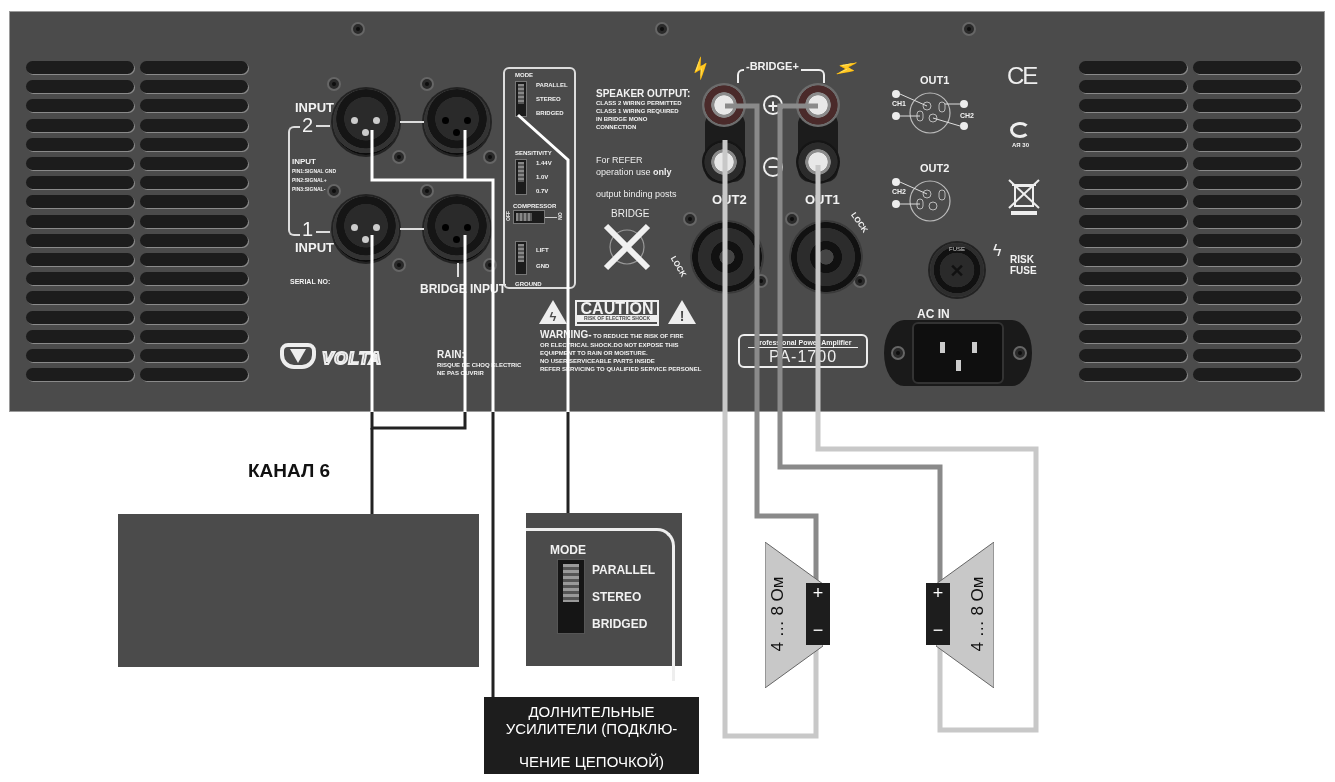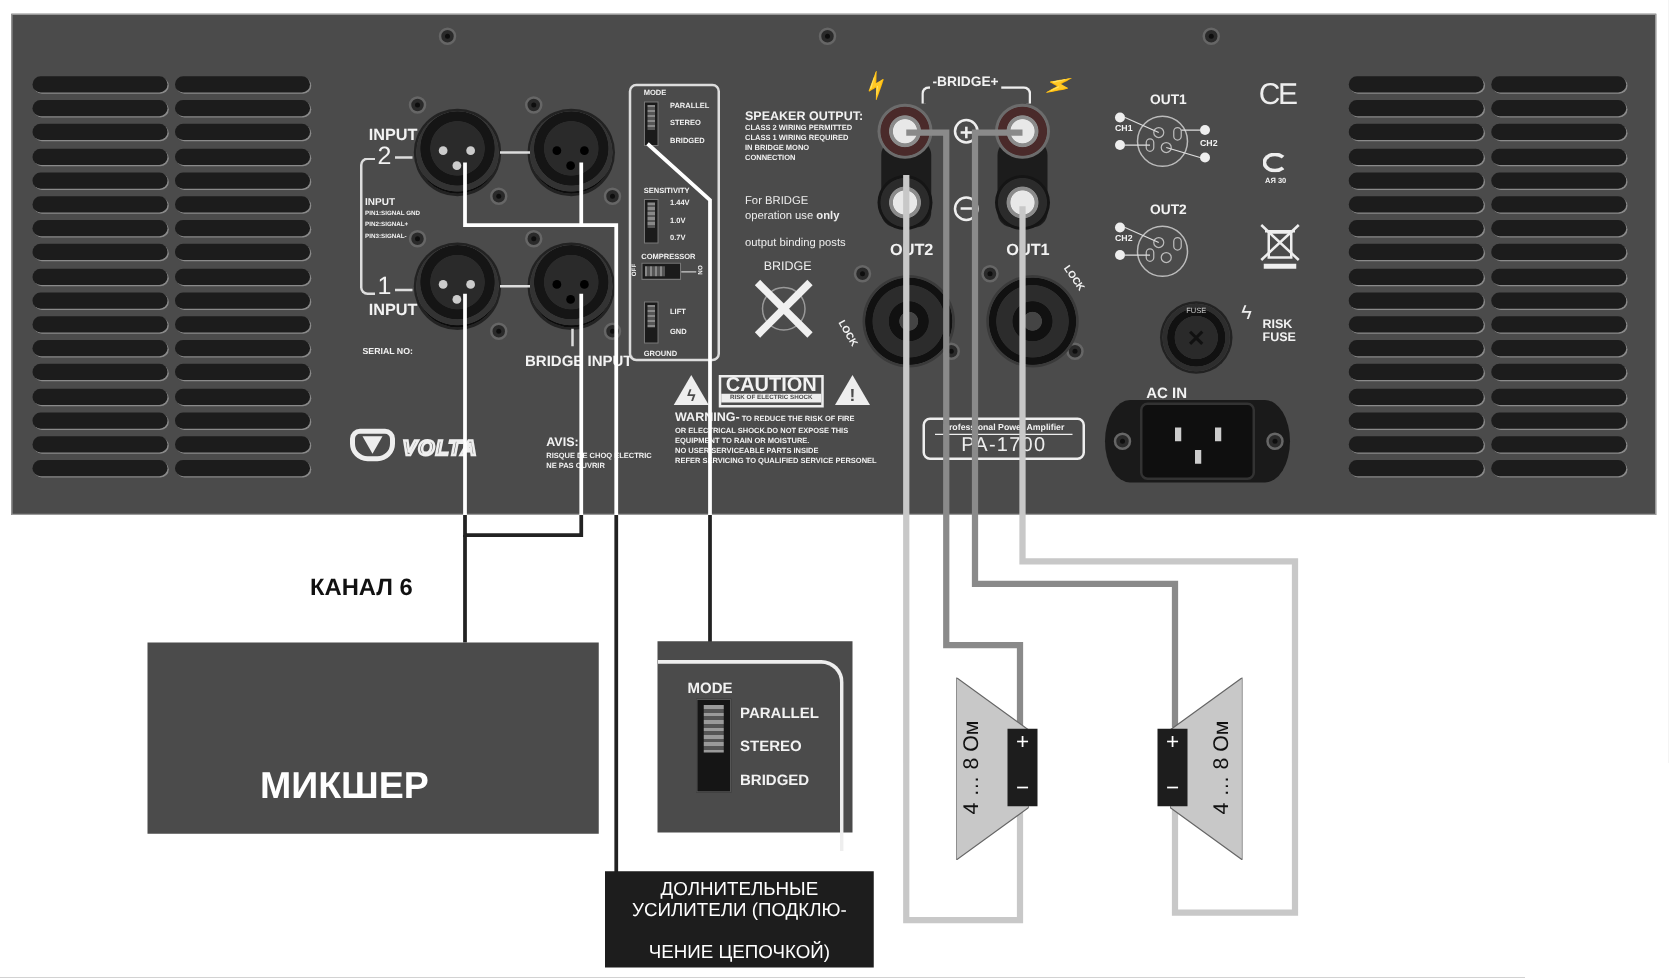--- a/index.html
+++ b/index.html
@@ -145,21 +145,21 @@
 </div>
 <div class="abs" style="left:400px;top:121px;width:24px;height:2px;background:#ddd"></div>
 <div class="abs" style="left:400px;top:228px;width:24px;height:2px;background:#ddd"></div>
 <div class="abs" style="left:457px;top:263px;width:2px;height:14px;background:#ddd"></div>
 <div class="abs wt" style="left:420px;top:282px;font-size:12px">BRIDGE INPUT</div>
 
 <div class="abs" style="left:280px;top:343px;width:36px;height:26px;border:4px solid #eee;border-radius:8px 8px 14px 14px;box-sizing:border-box">
   <div style="position:absolute;left:6px;top:2px;width:0;height:0;border-left:8px solid transparent;border-right:8px solid transparent;border-top:14px solid #eee"></div>
 </div>
 <div class="abs" style="left:322px;top:349px;font-size:17px;font-weight:bold;font-style:italic;color:#4b4b4b;-webkit-text-stroke:2px #eee;letter-spacing:1px">VOLTA</div>
-<div class="abs wt" style="left:437px;top:349px;font-size:10px">AVIS:</div>
+<div class="abs wt" style="left:437px;top:349px;font-size:10px">RAIN:</div>
 <div class="abs wt" style="left:437px;top:362px;font-size:6px">RISQUE DE CHOQ ELECTRIC</div>
 <div class="abs wt" style="left:437px;top:370px;font-size:6px">NE PAS OUVRIR</div>
 
 <div class="abs" style="left:503px;top:67px;width:73px;height:222px;border:2px solid #ddd;border-radius:6px;box-sizing:border-box"></div>
 <div class="abs wt" style="left:515px;top:72px;font-size:6px">MODE</div>
 <div class="sw" style="left:515px;top:81px;width:12px;height:36px">
     <div class="knob" style="top:2px;height:20px"></div>
   </div>
 <div class="abs wt" style="left:536px;top:82px;font-size:6px">PARALLEL</div>
 <div class="abs wt" style="left:536px;top:96px;font-size:6px">STEREO</div>
@@ -183,21 +183,21 @@
   </div>
 <div class="abs wt" style="left:536px;top:247px;font-size:6px">LIFT</div>
 <div class="abs wt" style="left:536px;top:263px;font-size:6px">GND</div>
 <div class="abs wt" style="left:515px;top:281px;font-size:6px">GROUND</div>
 
 <div class="abs wt" style="left:596px;top:88px;font-size:10px">SPEAKER OUTPUT:</div>
 <div class="abs wt" style="left:596px;top:100px;font-size:6px">CLASS 2 WIRING PERMITTED</div>
 <div class="abs wt" style="left:596px;top:108px;font-size:6px">CLASS 1 WIRING REQUIRED</div>
 <div class="abs wt" style="left:596px;top:116px;font-size:6px">IN BRIDGE MONO</div>
 <div class="abs wt" style="left:596px;top:124px;font-size:6px">CONNECTION</div>
-<div class="abs" style="left:596px;top:155px;font-size:9px;color:#eee">For BRIDGE</div>
+<div class="abs" style="left:596px;top:155px;font-size:9px;color:#eee">For REFER</div>
 <div class="abs" style="left:596px;top:167px;font-size:9px;color:#eee"><span>operation use </span><b>only</b></div>
 <div class="abs" style="left:596px;top:189px;font-size:9px;color:#eee">output binding posts</div>
 
 <div class="abs" style="left:611px;top:208px;font-size:10px;color:#eee">BRIDGE</div>
 <svg class="abs" style="left:600px;top:220px" width="54" height="54">
   <circle cx="27" cy="27" r="17" fill="none" stroke="#999" stroke-width="1.2"></circle>
   <line x1="6" y1="6" x2="48" y2="48" stroke="#f0f0f0" stroke-width="6"></line>
   <line x1="48" y1="6" x2="6" y2="48" stroke="#f0f0f0" stroke-width="6"></line>
 </svg>
 
@@ -323,21 +323,20 @@
 
   <path d="M725,140 L725,736 L816,736 L816,648" fill="none" stroke="#c8c8c8" stroke-width="5"></path>
   <path d="M725,106 L757,106 L757,516 L816,516 L816,582" fill="none" stroke="#8a8a8a" stroke-width="5"></path>
   <path d="M818,106 L780,106 L780,467 L940,467 L940,582" fill="none" stroke="#8a8a8a" stroke-width="5"></path>
   <path d="M818,165 L818,449 L1036,449 L1036,730 L940,730 L940,648" fill="none" stroke="#c8c8c8" stroke-width="5"></path>
 </svg>
 
 <div class="abs" style="left:248px;top:460px;font-size:19px;font-weight:bold;color:#111">КАНАЛ 6</div>
 
 <div class="abs" style="left:118px;top:514px;width:361px;height:153px;background:#4b4b4b">
-  <div style="position:absolute;left:90px;top:98px;font-size:30px;font-weight:bold;color:#fff">МИКШЕР</div>
 </div>
 
 <div class="abs" style="left:526px;top:513px;width:156px;height:153px;background:#4b4b4b">
   <div style="position:absolute;left:0;top:15px;width:146px;height:150px;border-top:3px solid #eee;border-right:3px solid #eee;border-radius:0 18px 0 0"></div>
   <div class="wt" style="position:absolute;left:24px;top:30px;font-size:12px">MODE</div>
   <div class="sw" style="position:absolute;left:31px;top:46px;width:28px;height:75px;background:#151515;border-color:#555">
     <div class="knob" style="left:5px;right:5px;top:4px;height:38px;background:repeating-linear-gradient(#9a9a9a 0 3px,#555 3px 6px)"></div>
   </div>
   <div class="wt" style="position:absolute;left:66px;top:50px;font-size:12px">PARALLEL</div>
   <div class="wt" style="position:absolute;left:66px;top:77px;font-size:12px">STEREO</div>

